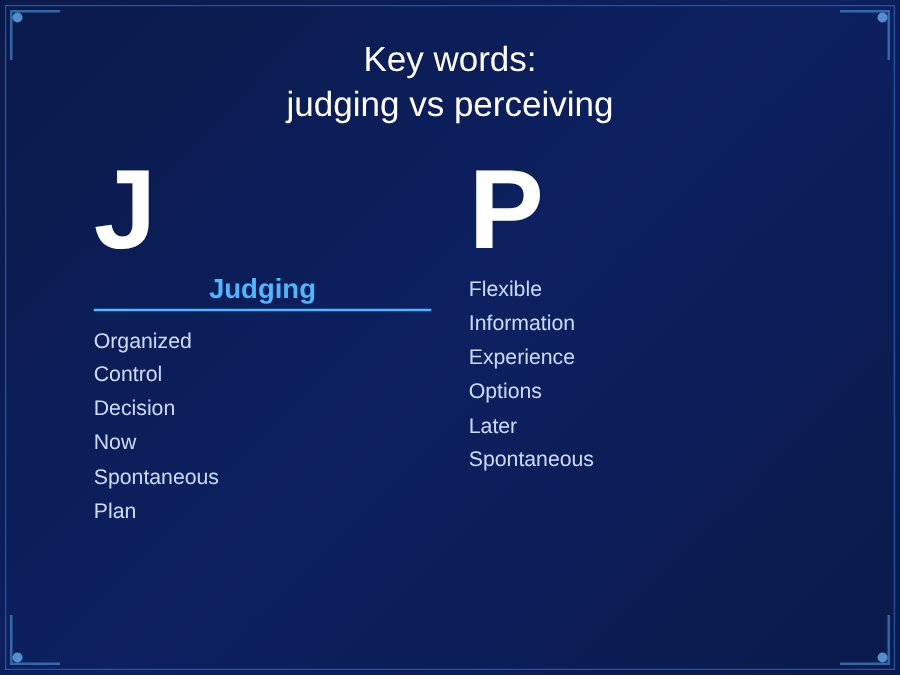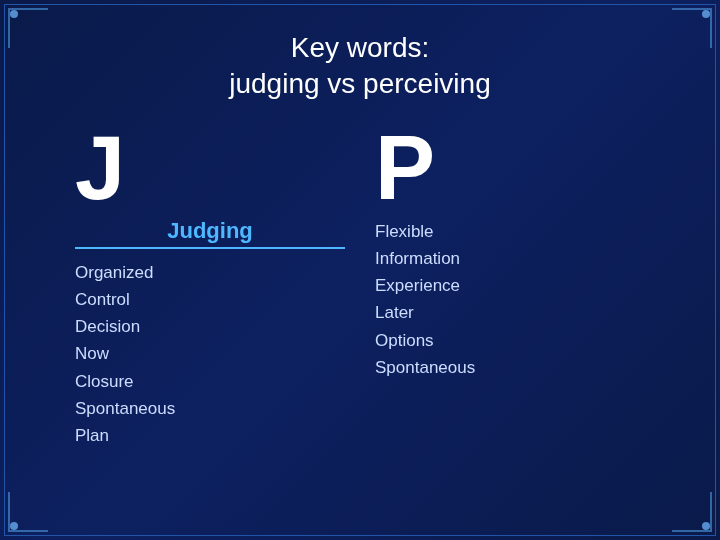--- a/index.html
+++ b/index.html
@@ -166,31 +166,30 @@
   <div class="columns">
 
     <div class="column">
       <div class="big-letter">J</div>
       <div class="column-title">Judging</div>
       <ul class="keyword-list">
         <li>Organized</li>
         <li>Control</li>
         <li>Decision</li>
         <li>Now</li>
-        <li>Closure</li>
         <li>Spontaneous</li>
         <li>Plan</li>
       </ul>
     </div>
 
     <div class="column">
       <div class="big-letter">P</div>
       <ul class="keyword-list">
         <li>Flexible</li>
         <li>Information</li>
         <li>Experience</li>
+        <li>Options</li>
         <li>Later</li>
-        <li>Options</li>
         <li>Spontaneous</li>
       </ul>
     </div>
   </div>
 </div>
 
 </body></html>

